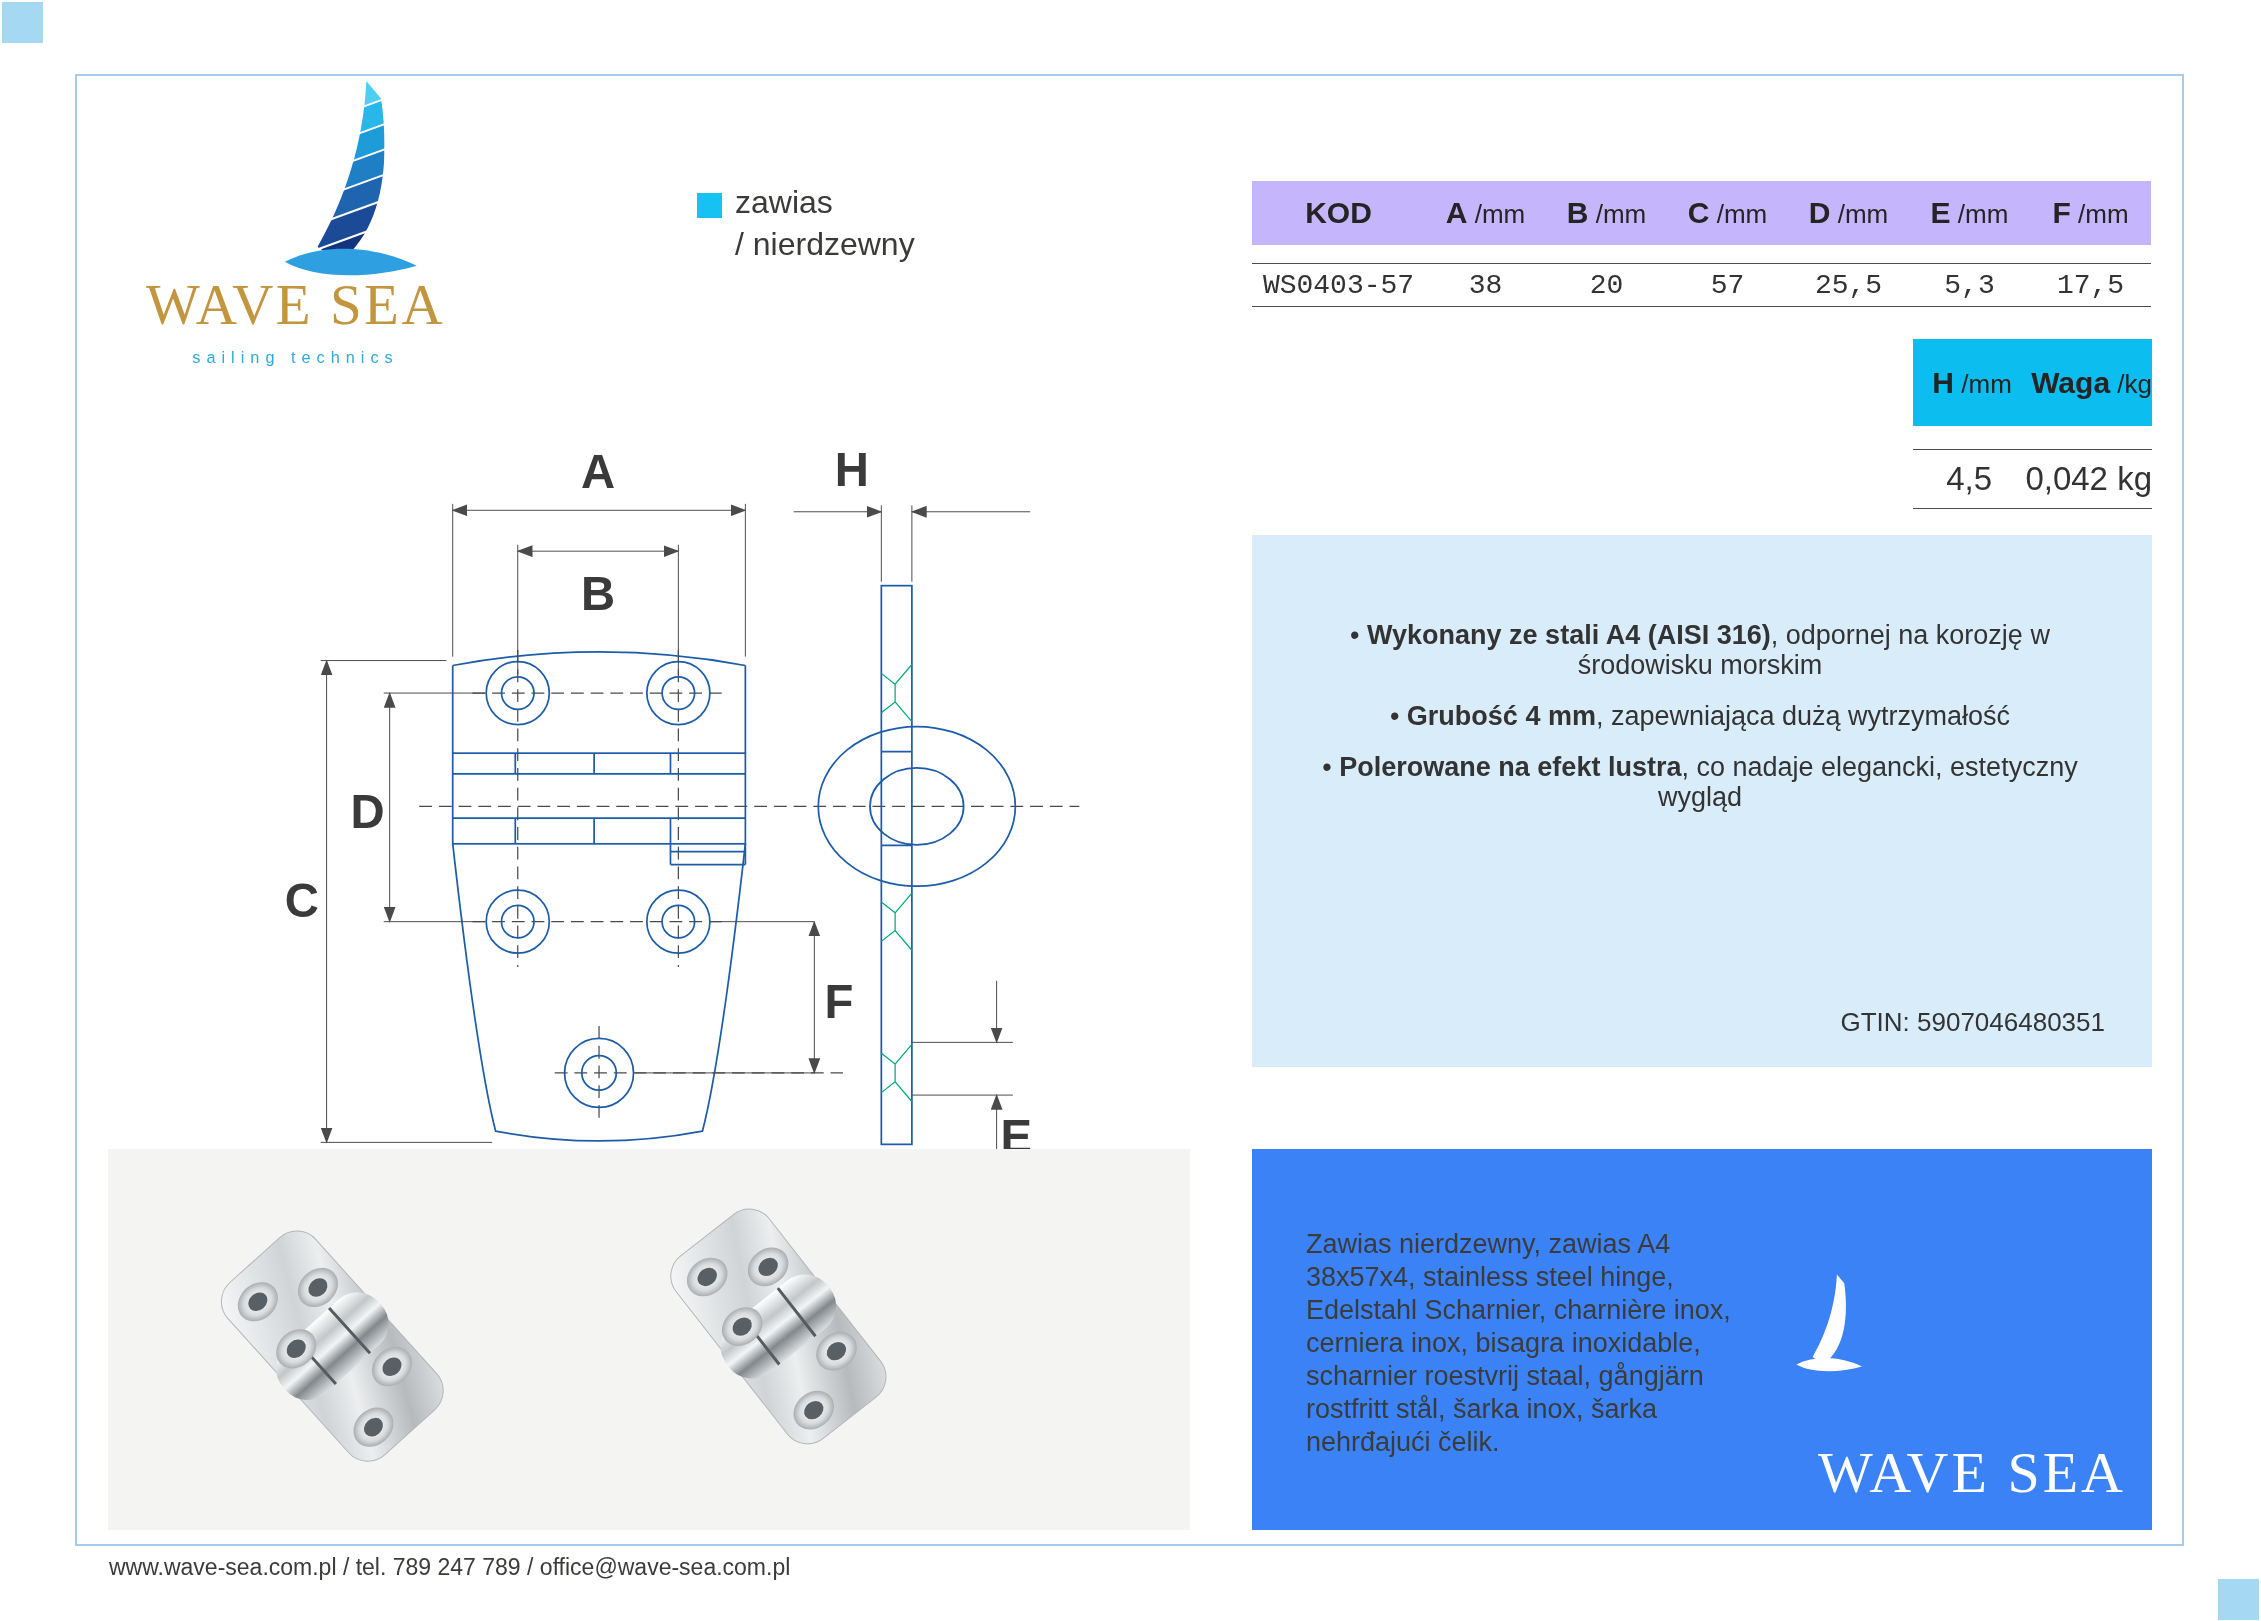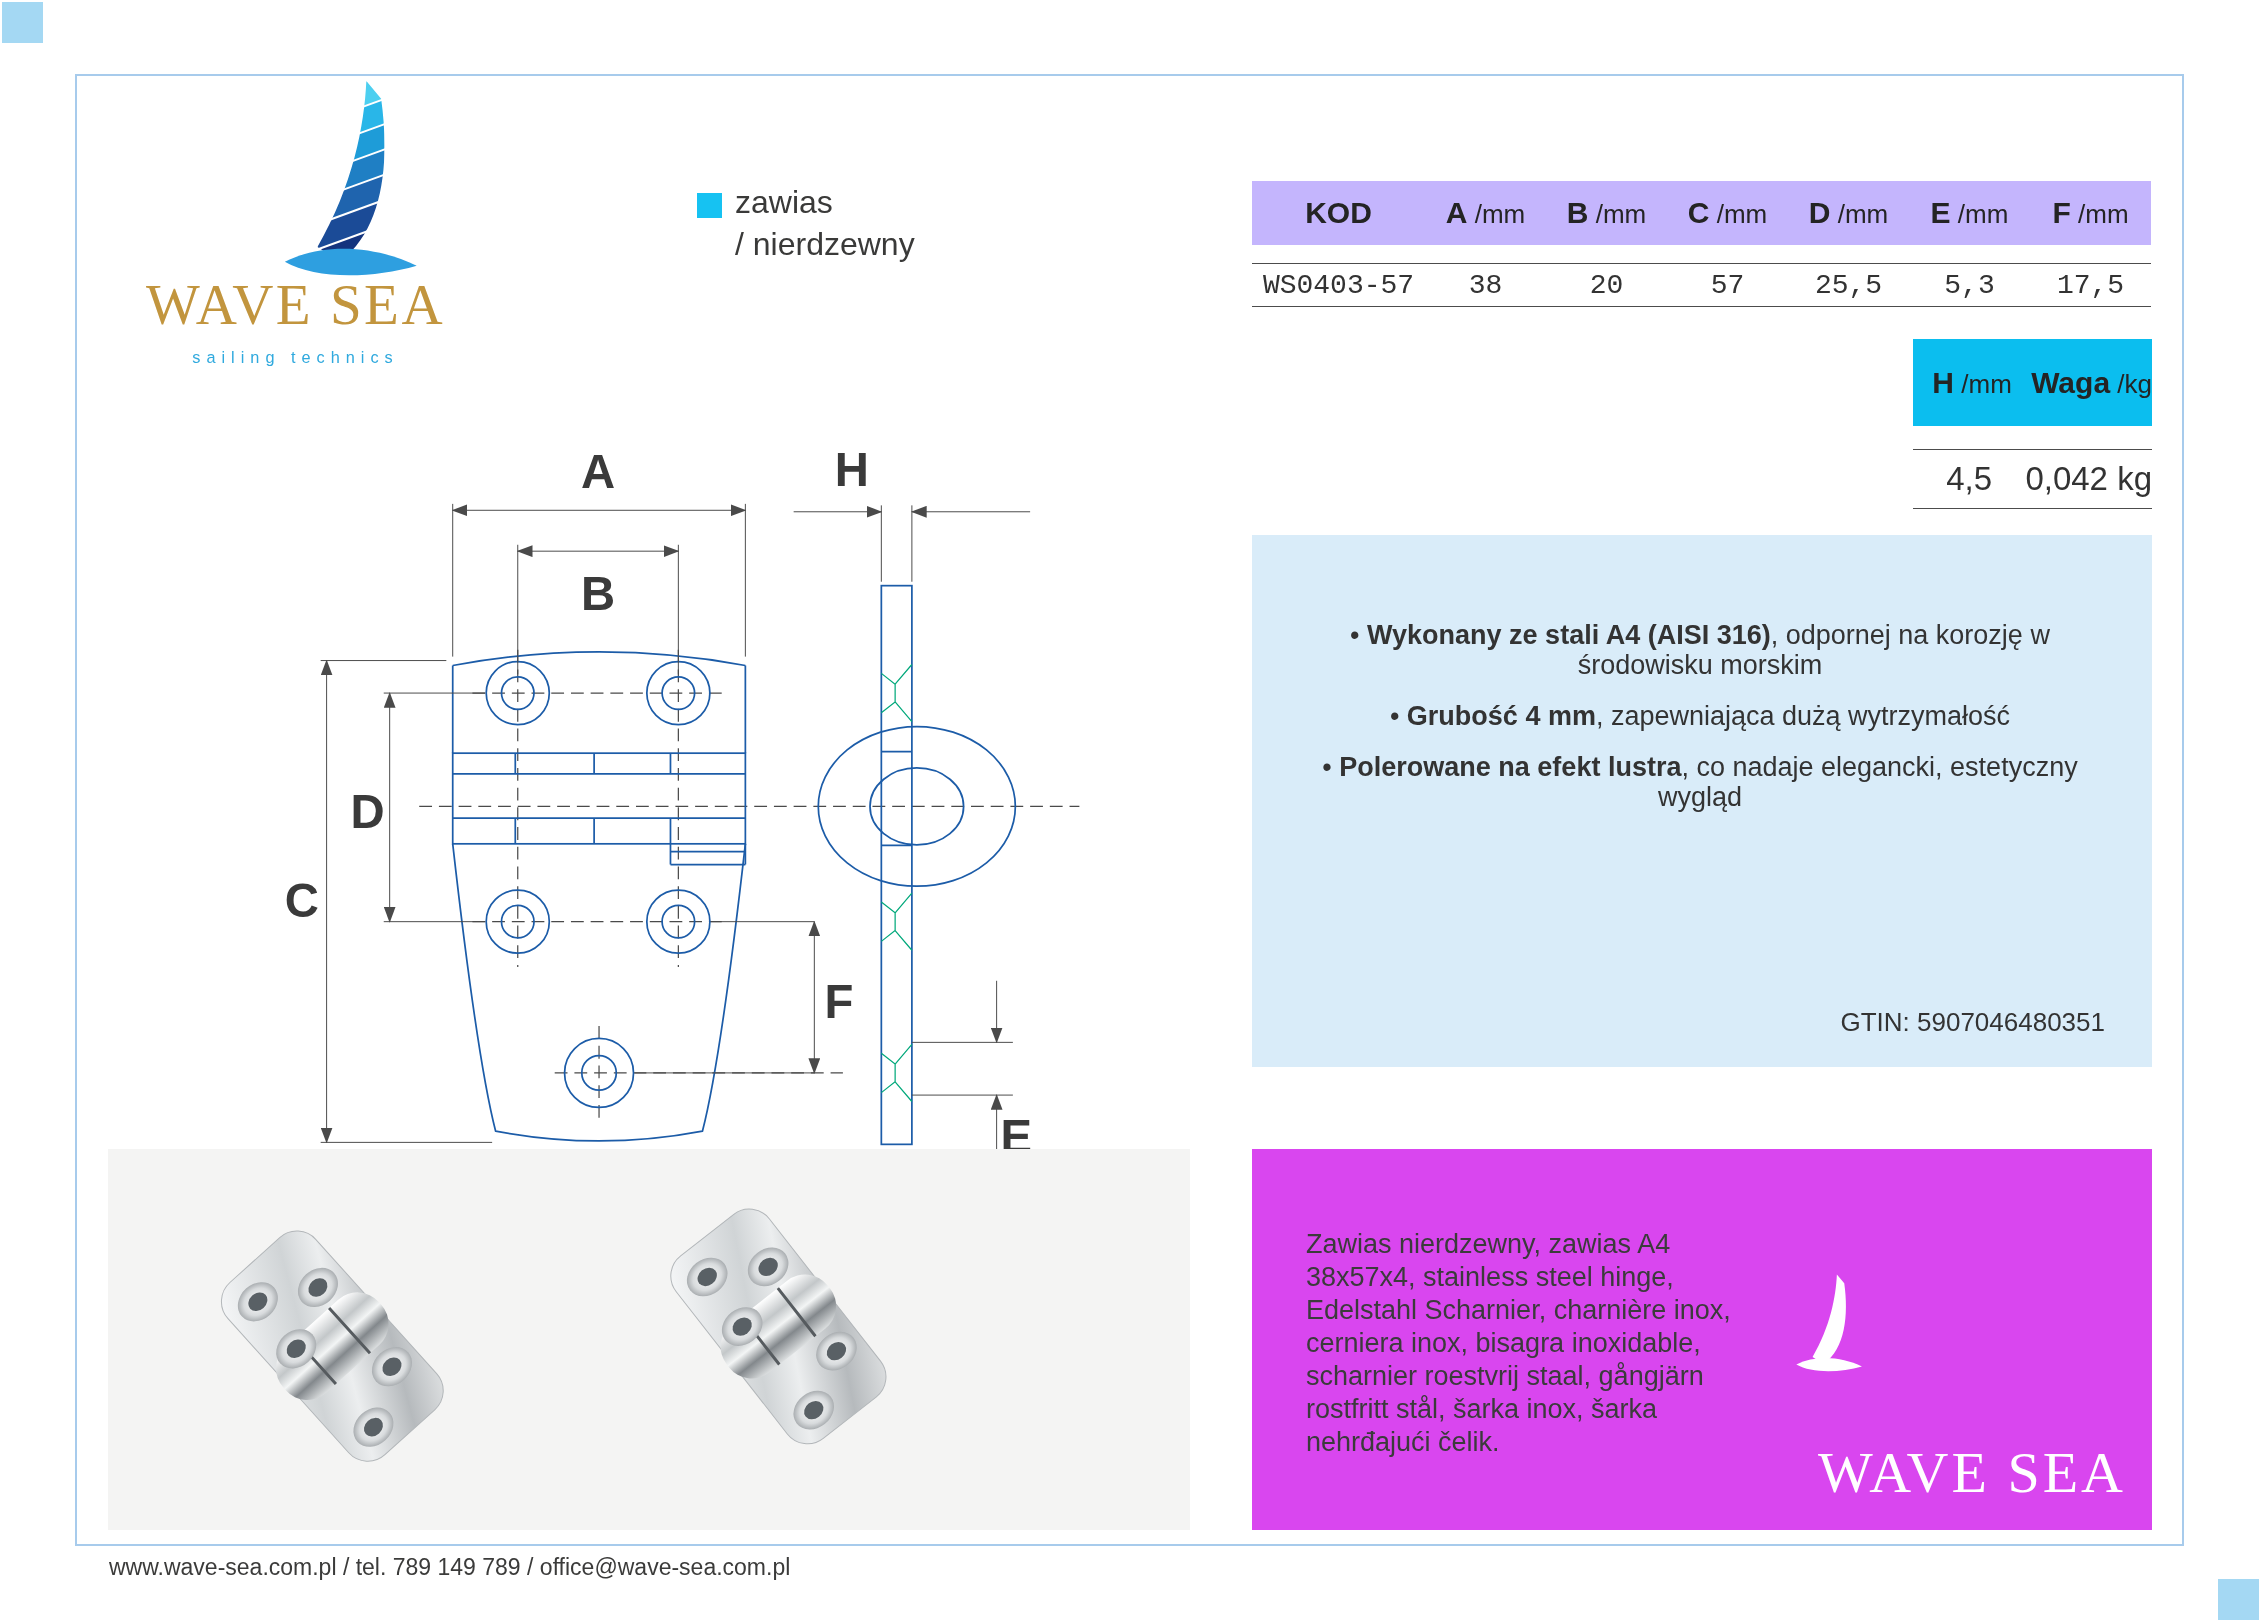--- a/index.html
+++ b/index.html
@@ -50,21 +50,21 @@
   .feature .b{font-weight:700;}
   .gtin{position:absolute;right:47px;top:472px;font-size:26px;color:#333;}
 
   
   .drawing{position:absolute;left:271px;top:429px;width:863px;height:739px;}
   .drawing svg{width:100%;height:100%;}
   .lbl{font-family:"Liberation Sans",sans-serif;font-weight:700;font-size:96px;fill:#3a3a3a;}
 
   
   .photo-box{position:absolute;left:108px;top:1149px;width:1082px;height:381px;background:#f4f4f3;}
-  .desc-box{position:absolute;left:1252px;top:1149px;width:900px;height:381px;background:#d946ef;}
+  .desc-box{position:absolute;left:1252px;top:1149px;width:900px;height:381px;background:#3b82f6;}
   .desc-text{position:absolute;left:54px;top:79px;font-size:27px;line-height:33px;
              color:#3b3b3b;white-space:pre-line;}
   .wm-sail{position:absolute;left:535px;top:59px;width:86px;height:232px;}
   .wm-text{position:absolute;right:26px;bottom:24px;font-family:"Liberation Serif",serif;
            font-size:58px;letter-spacing:3px;color:#ffffff;}
 
   .footer{position:absolute;left:109px;top:1554px;font-size:23px;color:#3b3b3a;}
 </style>
 </head>
 <body>
@@ -315,16 +315,16 @@
 scharnier roestvrij staal, gångjärn
 rostfritt stål, šarka inox, šarka
 nehrđajući čelik.</div>
     <svg class="wm-sail" viewBox="0 0 350 415">
       <use href="#sailOutline" fill="#ffffff"></use>
       <path d="M38,372 C118,332 222,340 305,380 C215,406 100,408 38,372 Z" fill="#ffffff"></path>
     </svg>
     <div class="wm-text">WAVE SEA</div>
   </div>
 
-  <div class="footer">www.wave-sea.com.pl  /  tel. 789 149 789  /  office@wave-sea.com.pl</div>
+  <div class="footer">www.wave-sea.com.pl  /  tel. 789 247 789  /  office@wave-sea.com.pl</div>
 
 </div>
 
 
 </body></html>

